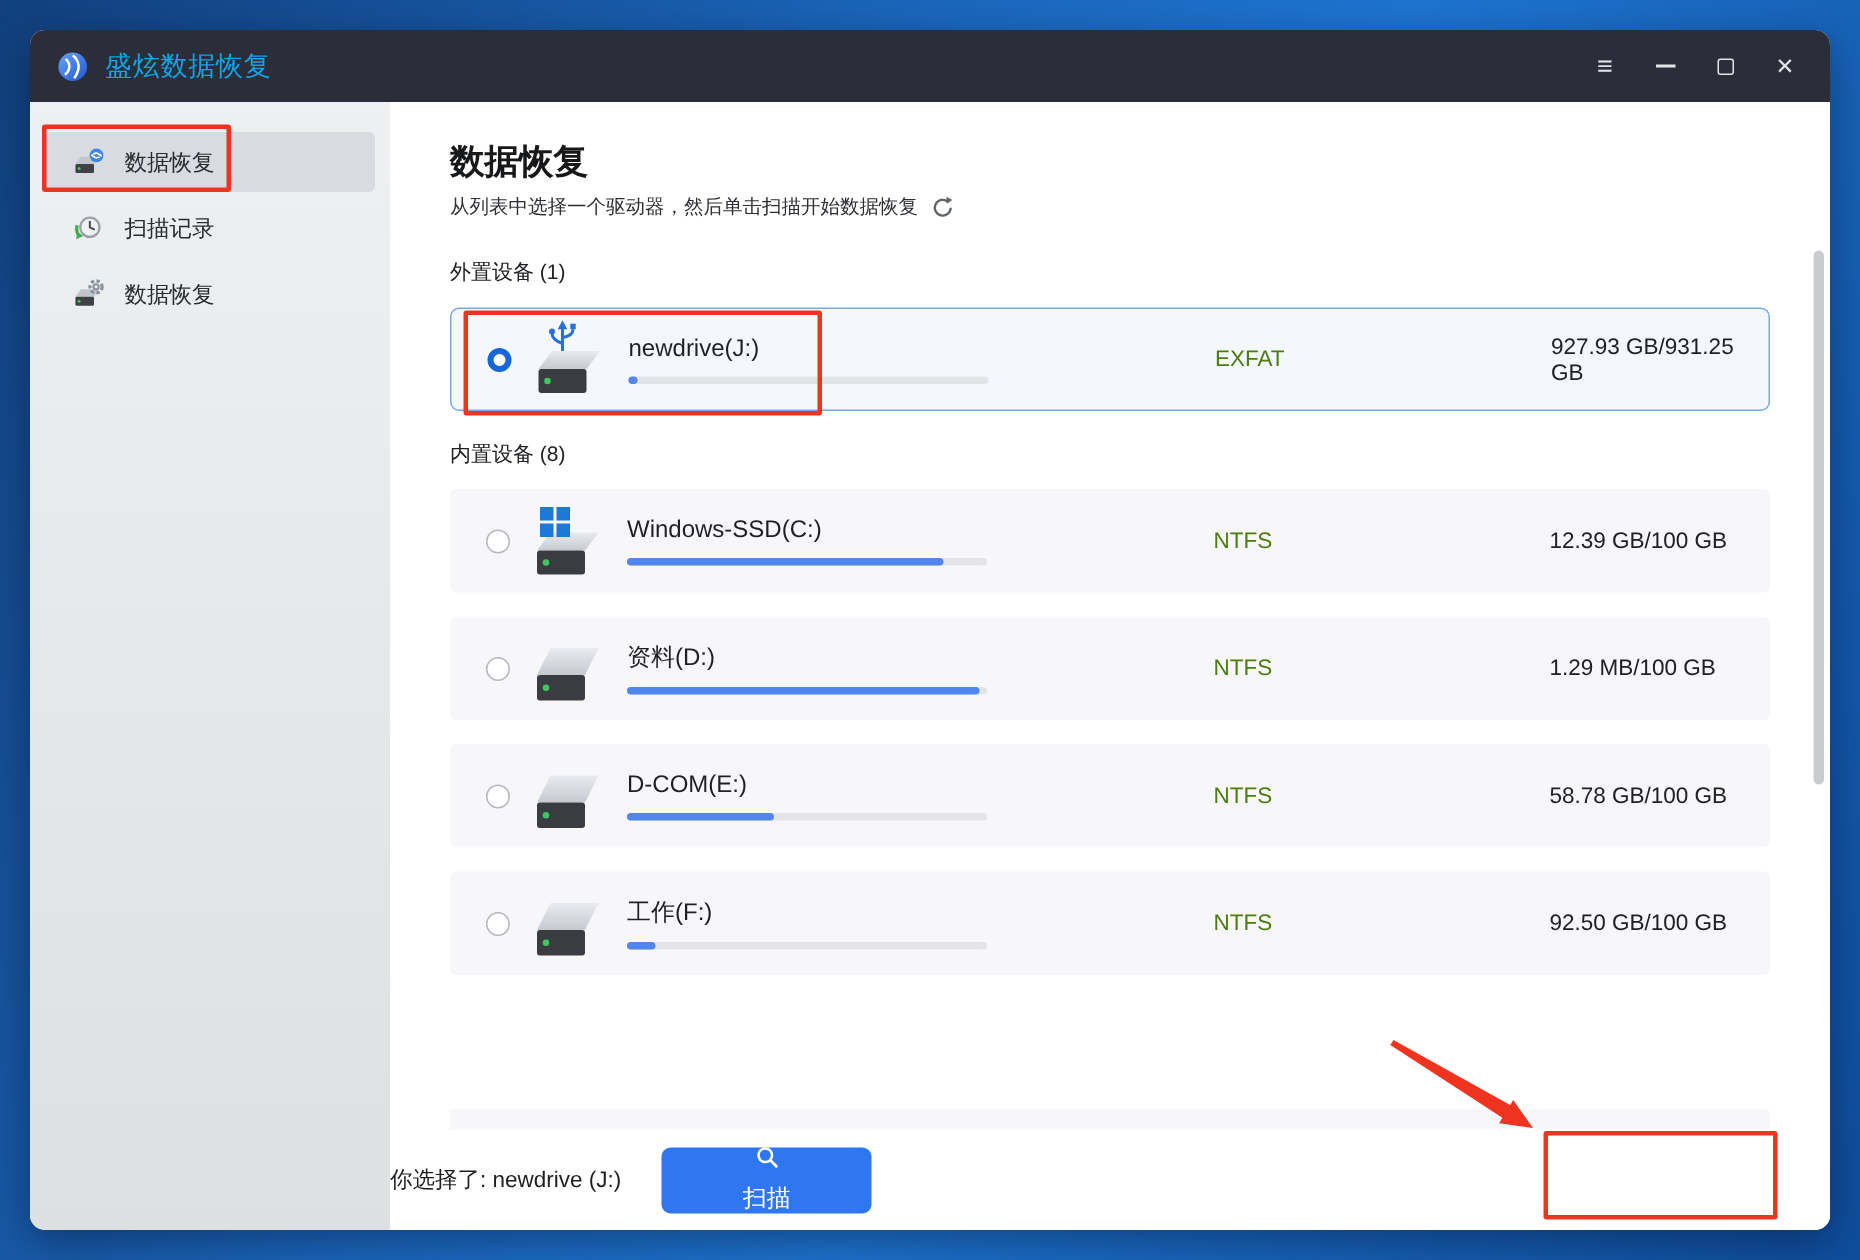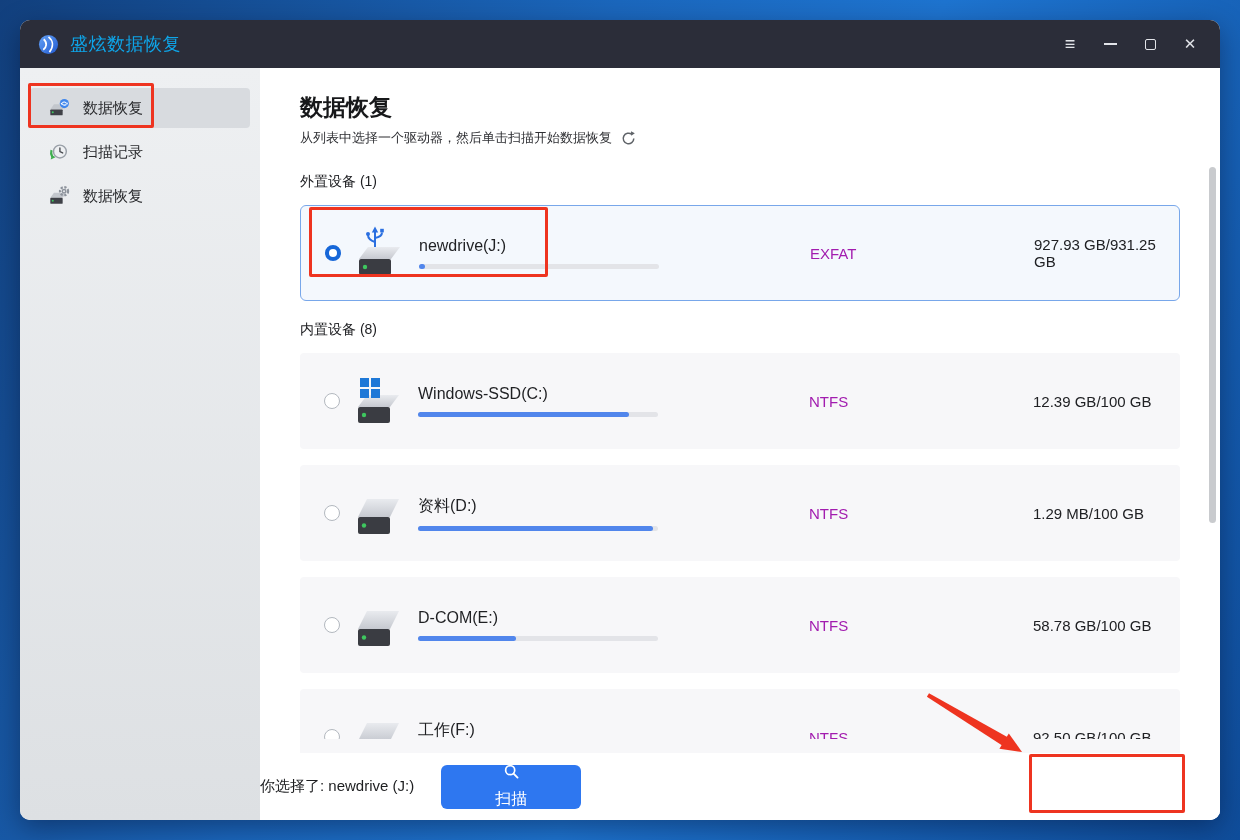--- a/index.html
+++ b/index.html
@@ -31,30 +31,30 @@
   .side-item.selected{background:#d8dbdf;}
   .side-icon{width:22px;height:22px;display:flex;}
   
   .main{flex:1;background:#fff;position:relative;overflow:hidden;padding:24px 0 0 40px;}
   .page-title{margin:0;font-size:23px;font-weight:600;color:#17181a;}
   .subtitle-row{margin-top:6px;display:flex;align-items:center;gap:8px;font-size:13px;color:#2e2f33;}
   .refresh-icon{display:flex;cursor:pointer;}
   .section-label{margin-top:26px;font-size:14px;color:#202124;}
   .section-label.internal{margin-top:20px;}
   .rows{margin-top:14px;width:880px;display:flex;flex-direction:column;gap:16px;}
-  .device-row{height:96px;background:#f7f7f9;border-radius:4px;display:flex;align-items:center;padding-left:24px;cursor:pointer;}
+  .device-row{height:69px;background:#f7f7f9;border-radius:4px;display:flex;align-items:center;padding-left:24px;cursor:pointer;}
   .device-row.selected{background:#f4f8fd;border:1px solid var(--selected-border,#78a7ea);border-radius:6px;}
   .radio{width:16px;height:16px;border-radius:50%;border:1.5px solid #b3b8bf;background:#fff;flex:0 0 16px;cursor:pointer;}
   .radio.checked{border:4.5px solid #1767d8;}
   .drive-icon{width:52px;height:56px;margin-left:12px;flex:0 0 52px;display:flex;}
   .device-info{margin-left:14px;flex:0 0 391px;}
   .device-name{font-size:16px;color:#1f2023;}
   .progress-track{margin-top:9px;width:240px;height:5px;border-radius:3px;background:#e3e4e8;}
   .progress-fill{height:100%;border-radius:3px;background:var(--progress-fill,#5186ec);}
-  .device-fs{width:120px;font-size:15px;color:#a21caf;}
+  .device-fs{width:120px;font-size:15px;color:#4d7c0f;}
   .device-size{flex:1;margin-left:104px;font-size:15px;color:#202124;}
   .partial-row{position:absolute;left:40px;bottom:67px;width:880px;height:14px;background:#f7f7f9;border-radius:4px 4px 0 0;}
   .scroll-thumb{position:absolute;right:4px;top:99px;width:7px;height:356px;border-radius:4px;background:#c9cbce;cursor:pointer;}
   
   .footer{position:absolute;left:0;right:0;bottom:0;height:67px;background:#fff;display:flex;align-items:center;justify-content:flex-start;padding-right:42px;}
   .selection-text{font-size:15px;color:#1d1e20;margin-right:27px;}
   .scan-btn{width:140px;height:44px;border:none;border-radius:6px;background:var(--accent,#2e77f0);color:#fff;font-size:16px;display:flex;align-items:center;justify-content:center;gap:9px;cursor:pointer;font-family:inherit;flex-direction:column;}
   
   .annot-box{position:absolute;border:3px solid var(--annotation,#ee3420);border-radius:2px;z-index:50;pointer-events:none;}
   .annot-box.nav{left:28px;top:83px;width:126px;height:45px;}

